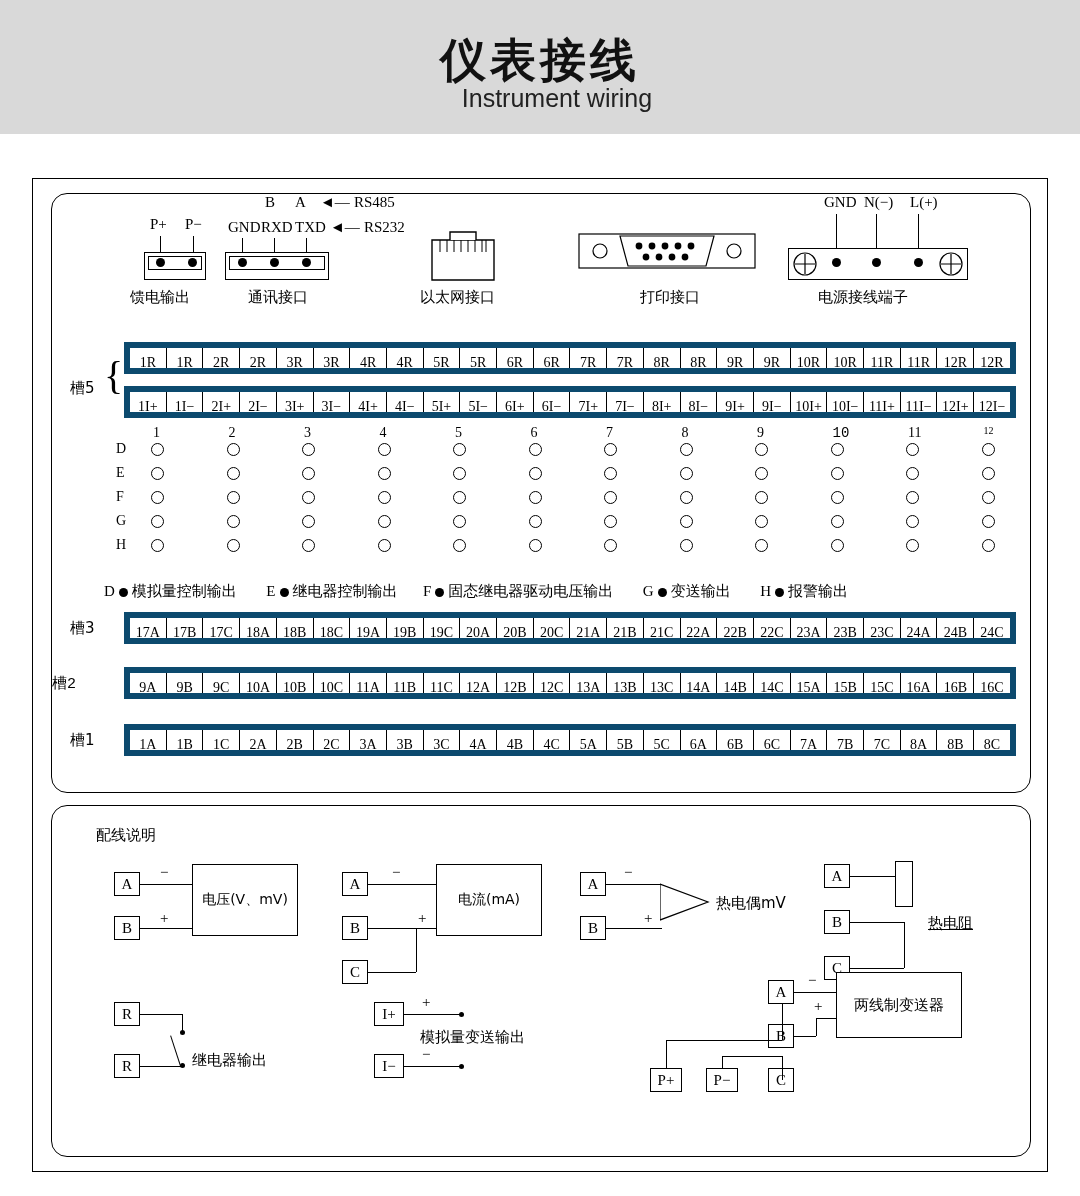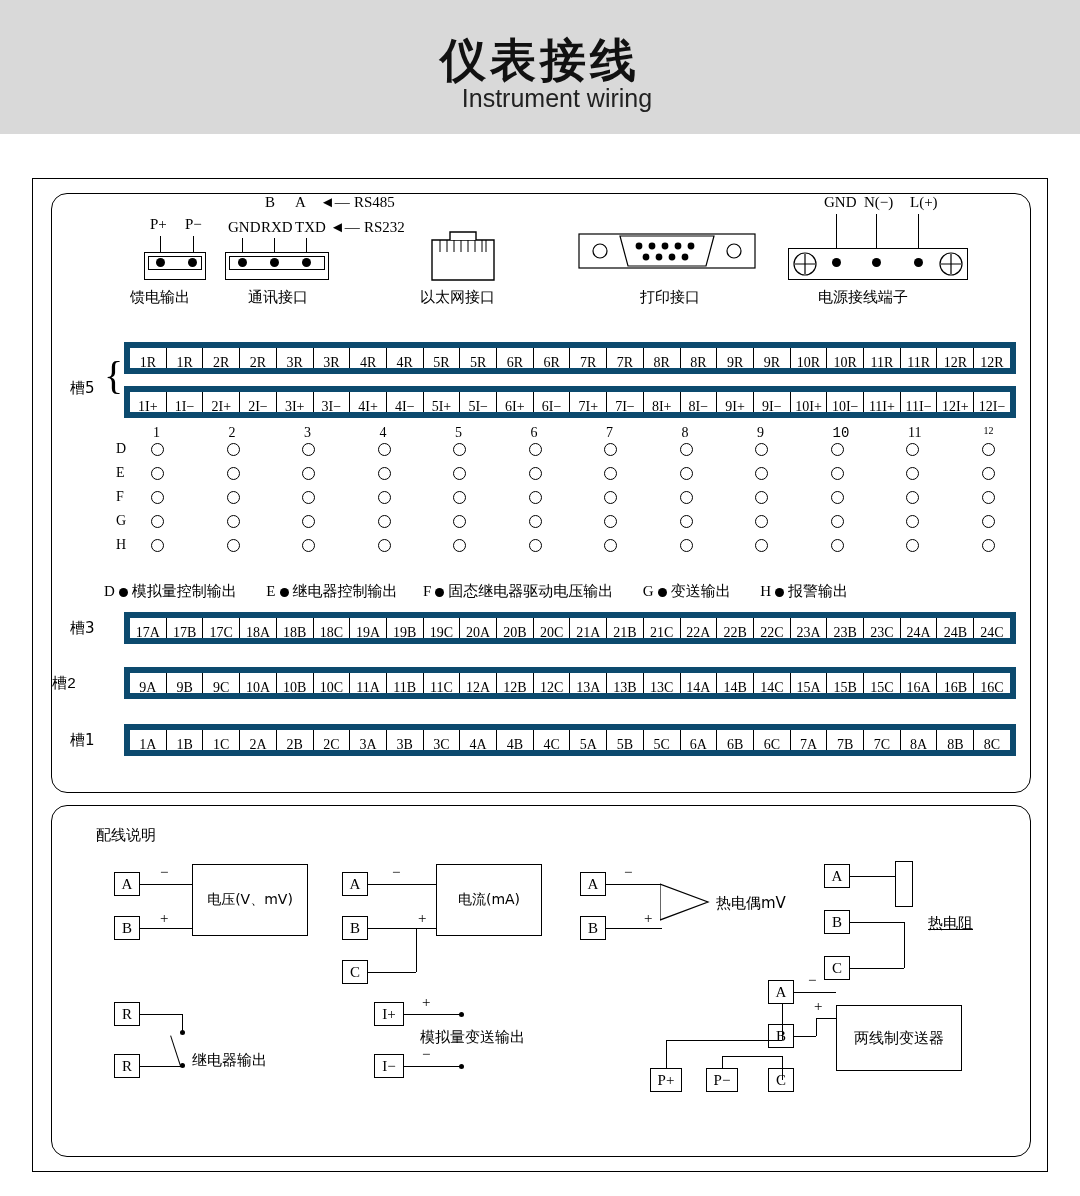--- a/index.html
+++ b/index.html
@@ -465,21 +465,21 @@
   <div class="panel panel-bottom">
     <div class="abs lbl-cn" style="left:44px; top:20px;">配线说明</div>
 
     <div>
       <div class="tbox" style="left:62px; top:66px;">A</div>
       <div class="tbox" style="left:62px; top:110px;">B</div>
       <div class="line-h" style="left:88px; top:78px; width:52px;"></div>
       <div class="line-h" style="left:88px; top:122px; width:52px;"></div>
       <div class="sign" style="left:108px; top:58px;">−</div>
       <div class="sign" style="left:108px; top:104px;">+</div>
-      <div class="wbox" style="left:140px; top:58px; width:116px; height:72px;">电压(V、mV)</div>
+      <div class="wbox" style="left:140px; top:58px; width:106px; height:72px;">电压(V、mV)</div>
     </div>
 
     <div>
       <div class="tbox" style="left:290px; top:66px;">A</div>
       <div class="tbox" style="left:290px; top:110px;">B</div>
       <div class="tbox" style="left:290px; top:154px;">C</div>
       <div class="line-h" style="left:316px; top:78px; width:68px;"></div>
       <div class="sign" style="left:340px; top:58px;">−</div>
       <div class="line-h" style="left:316px; top:122px; width:48px;"></div>
       <div class="line-h" style="left:316px; top:166px; width:48px;"></div>
@@ -538,21 +538,21 @@
       <div class="abs lbl-cn" style="left:368px; top:222px;">模拟量变送输出</div>
     </div>
 
     <div>
       <div class="tbox" style="left:716px; top:174px;">A</div>
       <div class="tbox" style="left:716px; top:218px;">B</div>
       <div class="tbox" style="left:716px; top:262px;">C</div>
       <div class="tbox" style="left:598px; top:262px; width:32px;">P+</div>
       <div class="tbox" style="left:654px; top:262px; width:32px;">P−</div>
 
-      <div class="wbox" style="left:784px; top:166px; width:126px; height:66px; font-size:15px;margin-top:33px;">两线制变送器</div>
+      <div class="wbox" style="left:784px; top:166px; width:126px; height:66px; font-size:15px;">两线制变送器</div>
 
       <div class="line-h" style="left:742px; top:186px; width:42px;"></div>
       <div class="sign" style="left:756px; top:166px;">−</div>
 
       <div class="line-h" style="left:742px; top:230px; width:22px;"></div>
       <div class="line-v" style="left:764px; top:212px; height:18px;"></div>
       <div class="line-h" style="left:764px; top:212px; width:20px;"></div>
       <div class="sign" style="left:762px; top:192px;">+</div>
 
       <div class="line-v" style="left:614px; top:234px; height:28px;"></div>

